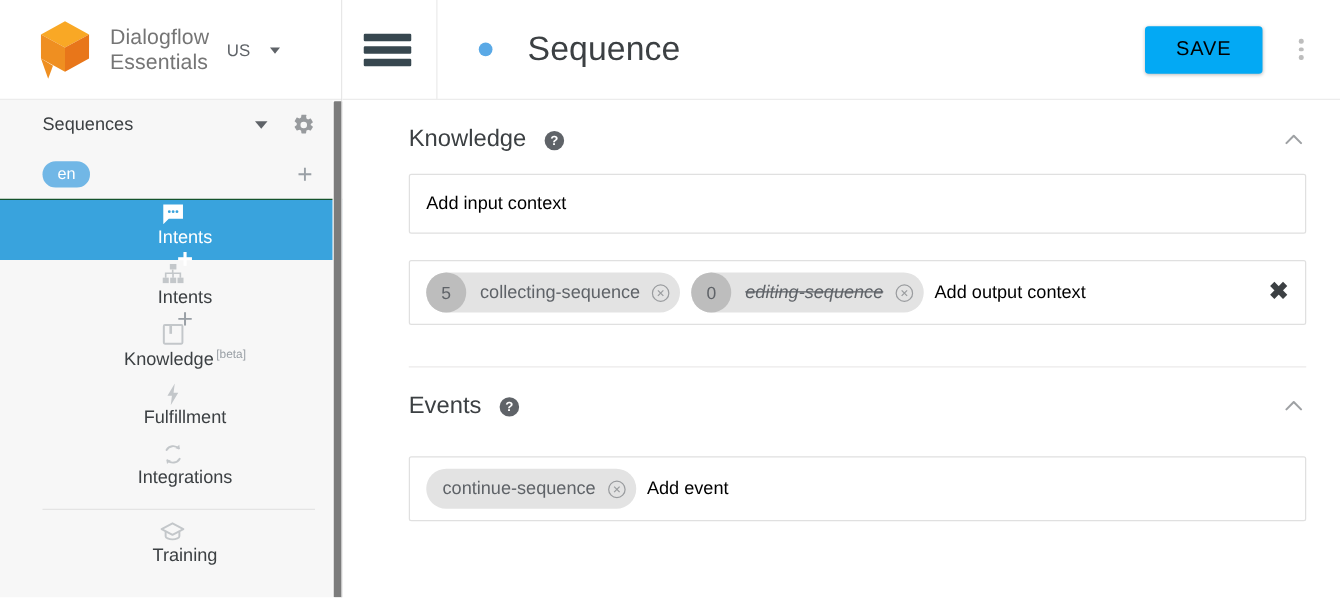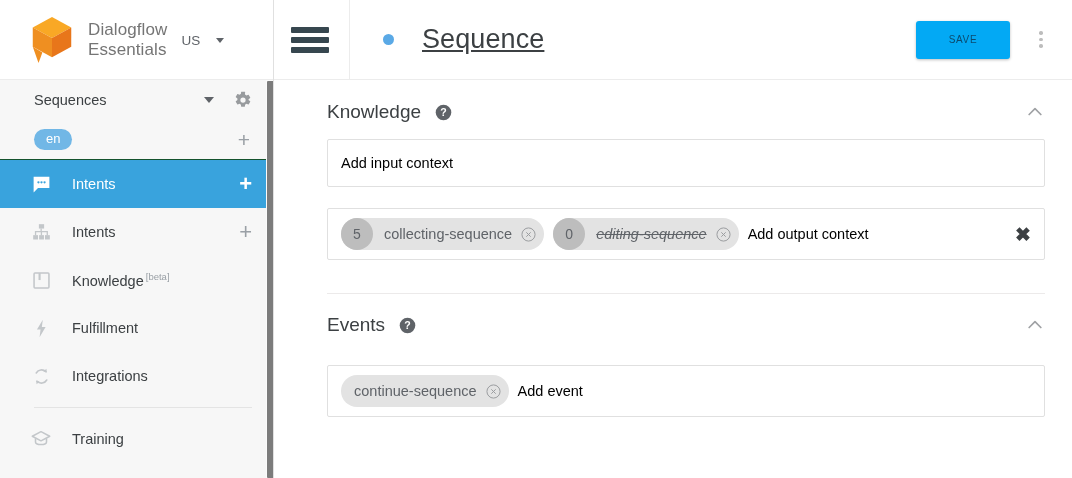--- a/index.html
+++ b/index.html
@@ -95,23 +95,24 @@
     font-size: 21px;
     line-height: 18px;
     font-weight: 300;
     padding-right: 2px;
   }
 
   .nav-item {
     height: 48px;
     display: flex;
     align-items: center;
-    padding: 0 22px 0 30px;
+    padding: 0 22px 0 44px;
     color: #3c4043;
     font-size: 14.5px;
+    flex-direction: column;
   }
   .nav-item .ico {
     width: 22px; height: 22px;
     flex: 0 0 22px;
     margin-right: 20px;
     display: flex; align-items: center; justify-content: center;
     opacity: .55;
   }
   .nav-item .label { flex: 1; white-space: nowrap; }
   .nav-item .beta {
@@ -189,29 +190,28 @@
     border-radius: 50%;
     background: #5aa9e6;
     margin-left: 33px;
   }
   .page-title {
     margin-left: 28px;
     font-size: 27px;
     color: #3c4043;
     font-weight: 400;
     letter-spacing: .1px;
-    text-decoration: underline;
   }
   .save-btn {
     margin-left: auto;
     background: #03a9f4;
-    color: #0c4a6e;
+    color: #000000;
     border: none;
     border-radius: 3px;
-    font-size: 10px;
+    font-size: 16px;
     letter-spacing: .7px;
     width: 94px; height: 38px;
     box-shadow: 0 1px 3px rgba(0,0,0,.26);
     cursor: pointer;
     font-family: inherit;
   }
   .kebab {
     width: 34px; height: 40px;
     margin: 0 14px 0 14px;
     display: flex; flex-direction: column;

